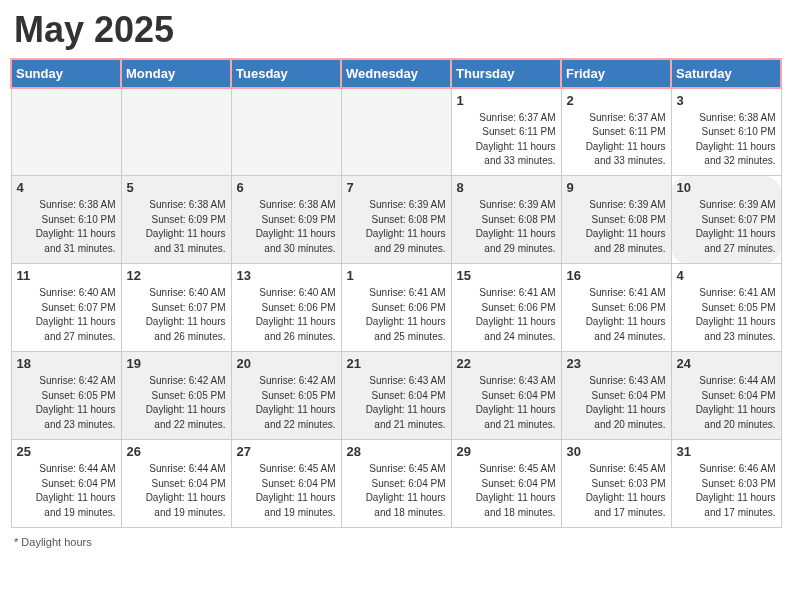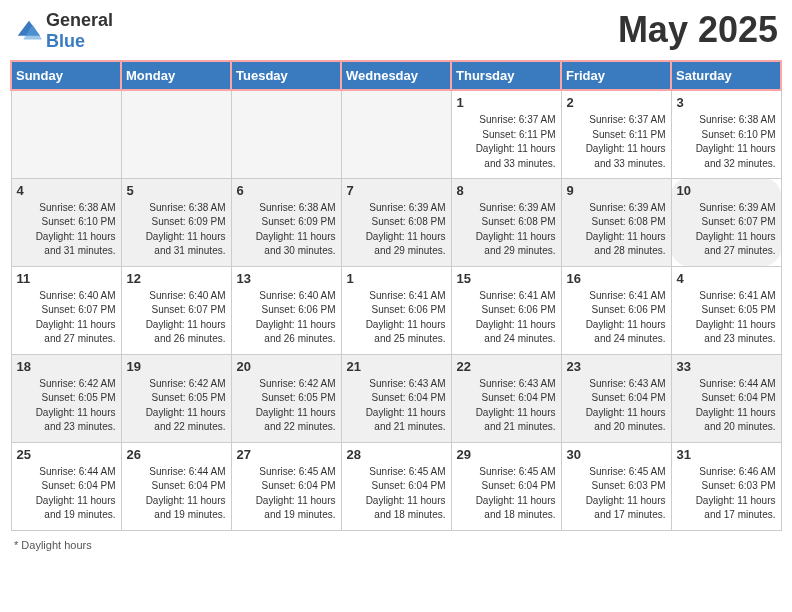--- a/index.html
+++ b/index.html
@@ -85,30 +85,20 @@
       margin-top: 8px;
       font-size: 11px;
       color: #555;
       padding-left: 4px;
     }
   </style>
 </head>
 <body>
 
 <div class="header-area">
-  <div class="logo">
-    <svg class="logo-icon" viewBox="0 0 30 30" xmlns="http://www.w3.org/2000/svg">
-      <polygon points="16,4 28,20 4,20" fill="#3a7bbf"></polygon>
-      <polygon points="20,8 30,24 10,24" fill="#5a9fdf" opacity="0.6"></polygon>
-    </svg>
-    <div>
-      <span style="font-size:18px;font-weight:bold;color:#333;">General</span><br>
-      <span style="font-size:18px;font-weight:bold;color:#3a7bbf;">Blue</span>
-    </div>
-  </div>
   <div class="title-area">
     <div class="month-title">May 2025</div>
   </div>
 </div>
 
 <table class="calendar">
   <thead>
     <tr>
     <th>Sunday</th>
         <th>Monday</th>
@@ -263,21 +253,21 @@
 Sunset: 6:04 PM
 Daylight: 11 hours and 21 minutes.</div>
         </td>
         <td style="background-color: rgb(240, 240, 240);">
           <span class="day-number">23</span>
           <div class="day-info" style="white-space: pre-line;">Sunrise: 6:43 AM
 Sunset: 6:04 PM
 Daylight: 11 hours and 20 minutes.</div>
         </td>
         <td style="background-color: rgb(240, 240, 240);">
-          <span class="day-number">33</span>
+          <span class="day-number">24</span>
           <div class="day-info" style="white-space: pre-line;">Sunrise: 6:44 AM
 Sunset: 6:04 PM
 Daylight: 11 hours and 20 minutes.</div>
         </td>
       </tr>
       <tr style="background-color: rgb(255, 255, 255);">
         <td>
           <span class="day-number">25</span>
           <div class="day-info" style="white-space: pre-line;">Sunrise: 6:44 AM
 Sunset: 6:04 PM

